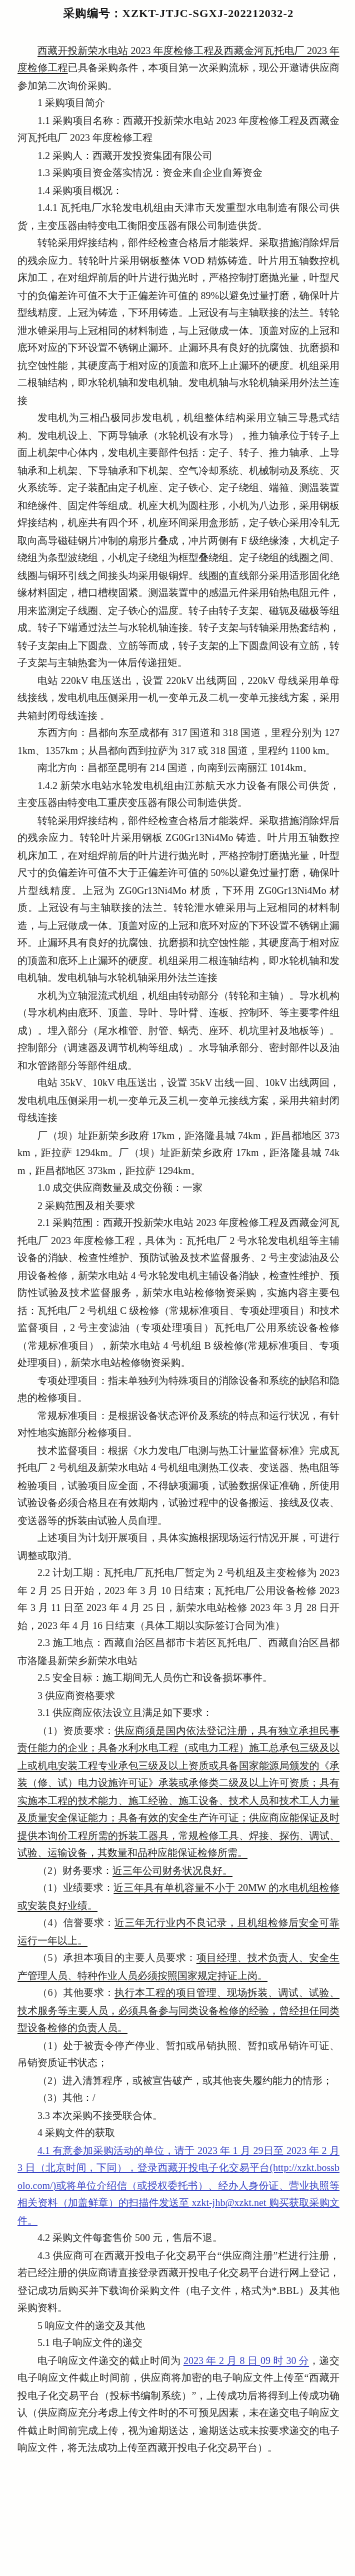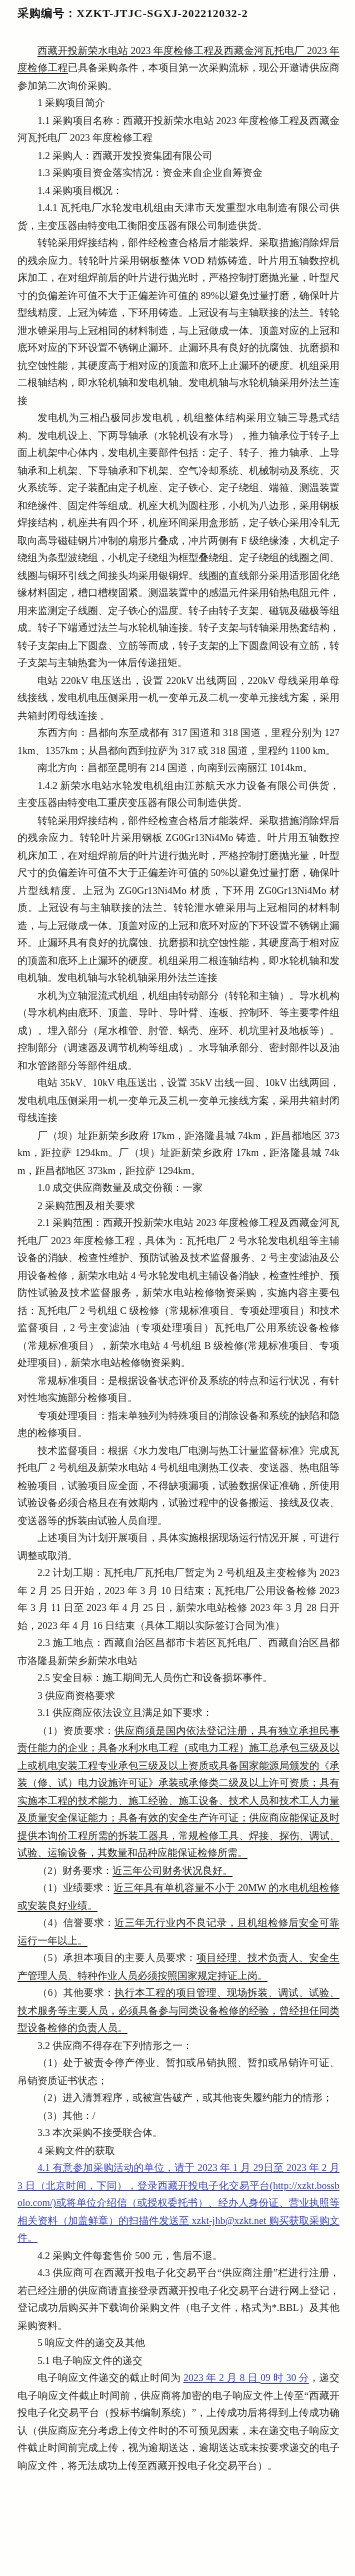--- a/index.html
+++ b/index.html
@@ -9,20 +9,21 @@
     height:3095px;
     margin:0;
     background:#fefefdff;
     overflow:hidden;
     font-family:"Liberation Serif","DejaVu Serif",serif;
     color:#1c1c1c;
     box-sizing:border-box;
     padding:5.2px 15.5px 0 17.5px;
   }
   .doc-title{
+    text-align:center;
     font-size:11.3px;
     font-weight:600;
     letter-spacing:0.5px;
     margin:1px 0 20.6px 0;
     color:#151515;
   }
   .para{
     margin:0;
     font-size:10px;
     line-height:17.5px;
@@ -53,36 +54,35 @@
       <p class="para"><span class="">东西方向：昌都向东至成都有 317 国道和 318 国道，里程分别为 1271km、1357km；从昌都向西到拉萨为 317 或 318 国道，里程约 1100 km。</span></p>
       <p class="para"><span class="">南北方向：昌都至昆明有 214 国道，向南到云南丽江 1014km。</span></p>
       <p class="para"><span class="">1.4.2 新荣水电站水轮发电机组由江苏航天水力设备有限公司供货，主变压器由特变电工重庆变压器有限公司制造供货。</span></p>
       <p class="para"><span class="">转轮采用焊接结构，部件经检查合格后才能装焊。采取措施消除焊后的残余应力。转轮叶片采用钢板 ZG0Gr13Ni4Mo 铸造。叶片用五轴数控机床加工，在对组焊前后的叶片进行抛光时，严格控制打磨抛光量，叶型尺寸的负偏差许可值不大于正偏差许可值的 50%以避免过量打磨，确保叶片型线精度。上冠为 ZG0Gr13Ni4Mo 材质，下环用 ZG0Gr13Ni4Mo 材质。上冠设有与主轴联接的法兰。转轮泄水锥采用与上冠相同的材料制造，与上冠做成一体。顶盖对应的上冠和底环对应的下环设置不锈钢止漏环。止漏环具有良好的抗腐蚀、抗磨损和抗空蚀性能，其硬度高于相对应的顶盖和底环上止漏环的硬度。机组采用二根连轴结构，即水轮机轴和发电机轴。发电机轴与水轮机轴采用外法兰连接</span></p>
       <p class="para"><span class="">水机为立轴混流式机组，机组由转动部分（转轮和主轴）。导水机构（导水机构由底环、顶盖、导叶、导叶臂、连板、控制环、等主要零件组成）。埋入部分（尾水椎管、肘管、蜗壳、座环、机坑里衬及地板等）。控制部分（调速器及调节机构等组成）。水导轴承部分、密封部件以及油和水管路部分等部件组成。</span></p>
       <p class="para"><span class="">电站 35kV、10kV 电压送出，设置 35kV 出线一回、10kV 出线两回，发电机电压侧采用一机一变单元及三机一变单元接线方案，采用共箱封闭母线连接</span></p>
       <p class="para"><span class="">厂（坝）址距新荣乡政府 17km，距洛隆县城 74km，距昌都地区 373km，距拉萨 1294km。厂（坝）址距新荣乡政府 17km，距洛隆县城 74km，距昌都地区 373km，距拉萨 1294km。</span></p>
       <p class="para"><span class="">1.0 成交供应商数量及成交份额：一家</span></p>
       <p class="para"><span class="">2 采购范围及相关要求</span></p>
       <p class="para"><span class="">2.1 采购范围：西藏开投新荣水电站 2023 年度检修工程及西藏金河瓦托电厂 2023 年度检修工程，具体为：瓦托电厂 2 号水轮发电机组等主辅设备的消缺、检查性维护、预防试验及技术监督服务、2 号主变滤油及公用设备检修，新荣水电站 4 号水轮发电机主辅设备消缺，检查性维护、预防性试验及技术监督服务，新荣水电站检修物资采购，实施内容主要包括：瓦托电厂 2 号机组 C 级检修（常规标准项目、专项处理项目）和技术监督项目，2 号主变滤油（专项处理项目）瓦托电厂公用系统设备检修（常规标准项目），新荣水电站 4 号机组 B 级检修(常规标准项目、专项处理项目)，新荣水电站检修物资采购。</span></p>
+      <p class="para"><span class="">专项处理项目：指未单独列为特殊项目的消除设备和系统的缺陷和隐患的检修项目。</span></p>
       <p class="para"><span class="">常规标准项目：是根据设备状态评价及系统的特点和运行状况，有针对性地实施部分检修项目。</span></p>
-      <p class="para"><span class="">专项处理项目：指未单独列为特殊项目的消除设备和系统的缺陷和隐患的检修项目。</span></p>
       <p class="para"><span class="">技术监督项目：根据《水力发电厂电测与热工计量监督标准》完成瓦托电厂 2 号机组及新荣水电站 4 号机组电测热工仪表、变送器、热电阻等检验项目，试验项目应全面，不得缺项漏项，试验数据保证准确，所使用试验设备必须合格且在有效期内，试验过程中的设备搬运、接线及仪表、变送器等的拆装由试验人员自理。</span></p>
       <p class="para"><span class="">上述项目为计划开展项目，具体实施根据现场运行情况开展，可进行调整或取消。</span></p>
       <p class="para"><span class="">2.2 计划工期：瓦托电厂瓦托电厂暂定为 2 号机组及主变检修为 2023 年 2 月 25 日开始，2023 年 3 月 10 日结束；瓦托电厂公用设备检修 2023 年 3 月 11 日至 2023 年 4 月 25 日，新荣水电站检修 2023 年 3 月 28 日开始，2023 年 4 月 16 日结束（具体工期以实际签订合同为准）</span></p>
       <p class="para"><span class="">2.3 施工地点：西藏自治区昌都市卡若区瓦托电厂、西藏自治区昌都市洛隆县新荣乡新荣水电站</span></p>
       <p class="para"><span class="">2.5 安全目标：施工期间无人员伤亡和设备损坏事件。</span></p>
       <p class="para"><span class="">3 供应商资格要求</span></p>
       <p class="para"><span class="">3.1 供应商应依法设立且满足如下要求：</span></p>
       <p class="para"><span class="">（1）资质要求：</span><span class="u ">供应商须是国内依法登记注册，具有独立承担民事责任能力的企业；具备水利水电工程（或电力工程）施工总承包三级及以上或机电安装工程专业承包三级及以上资质或具备国家能源局颁发的《承装（修、试）电力设施许可证》承装或承修类二级及以上许可资质；具有实施本工程的技术能力、施工经验、施工设备、技术人员和技术工人力量及质量安全保证能力；具备有效的安全生产许可证；供应商应能保证及时提供本询价工程所需的拆装工器具，常规检修工具、焊接、探伤、调试、试验、运输设备，其数量和品种应能保证检修所需。</span></p>
       <p class="para"><span class="">（2）财务要求：</span><span class="u ">近三年公司财务状况良好。</span></p>
       <p class="para"><span class="">（1）业绩要求：</span><span class="u ">近三年具有单机容量不小于 20MW 的水电机组检修或安装良好业绩。</span></p>
       <p class="para"><span class="">（4）信誉要求：</span><span class="u ">近三年无行业内不良记录，且机组检修后安全可靠运行一年以上。</span></p>
       <p class="para"><span class="">（5）承担本项目的主要人员要求：</span><span class="u ">项目经理、技术负责人、安全生产管理人员、特种作业人员必须按照国家规定持证上岗。</span></p>
       <p class="para"><span class="">（6）其他要求：</span><span class="u ">执行本工程的项目管理、现场拆装、调试、试验、技术服务等主要人员，必须具备参与同类设备检修的经验，曾经担任同类型设备检修的负责人员。</span></p>
-      <p class="para"><span class="">3.2 供应商不得存在下列情形之一：</span></p>
       <p class="para"><span class="">（1）处于被责令停产停业、暂扣或吊销执照、暂扣或吊销许可证、吊销资质证书状态；</span></p>
       <p class="para"><span class="">（2）进入清算程序，或被宣告破产，或其他丧失履约能力的情形；</span></p>
       <p class="para"><span class="">（3）其他：/</span></p>
       <p class="para"><span class="">3.3 本次采购不接受联合体。</span></p>
       <p class="para"><span class="">4 采购文件的获取</span></p>
       <p class="para"><span class="blue">4.1 有意参加采购活动的单位，请于 2023 年 1 月 29日至 2023 年 2 月 3 日（北京时间，下同），登录西藏开投电子化交易平台(http://xzkt.bossbolo.com/)或将单位介绍信（或授权委托书）、经办人身份证、营业执照等相关资料（加盖鲜章）的扫描件发送至 xzkt-jhb@xzkt.net 购买获取采购文件。</span></p>
       <p class="para"><span class="">4.2 采购文件每套售价 500 元，售后不退。</span></p>
       <p class="para"><span class="">4.3 供应商可在西藏开投电子化交易平台“供应商注册”栏进行注册，若已经注册的供应商请直接登录西藏开投电子化交易平台进行网上登记，登记成功后购买并下载询价采购文件（电子文件，格式为*.BBL）及其他采购资料。</span></p>
       <p class="para"><span class="">5 响应文件的递交及其他</span></p>
       <p class="para"><span class="">5.1 电子响应文件的递交</span></p>

